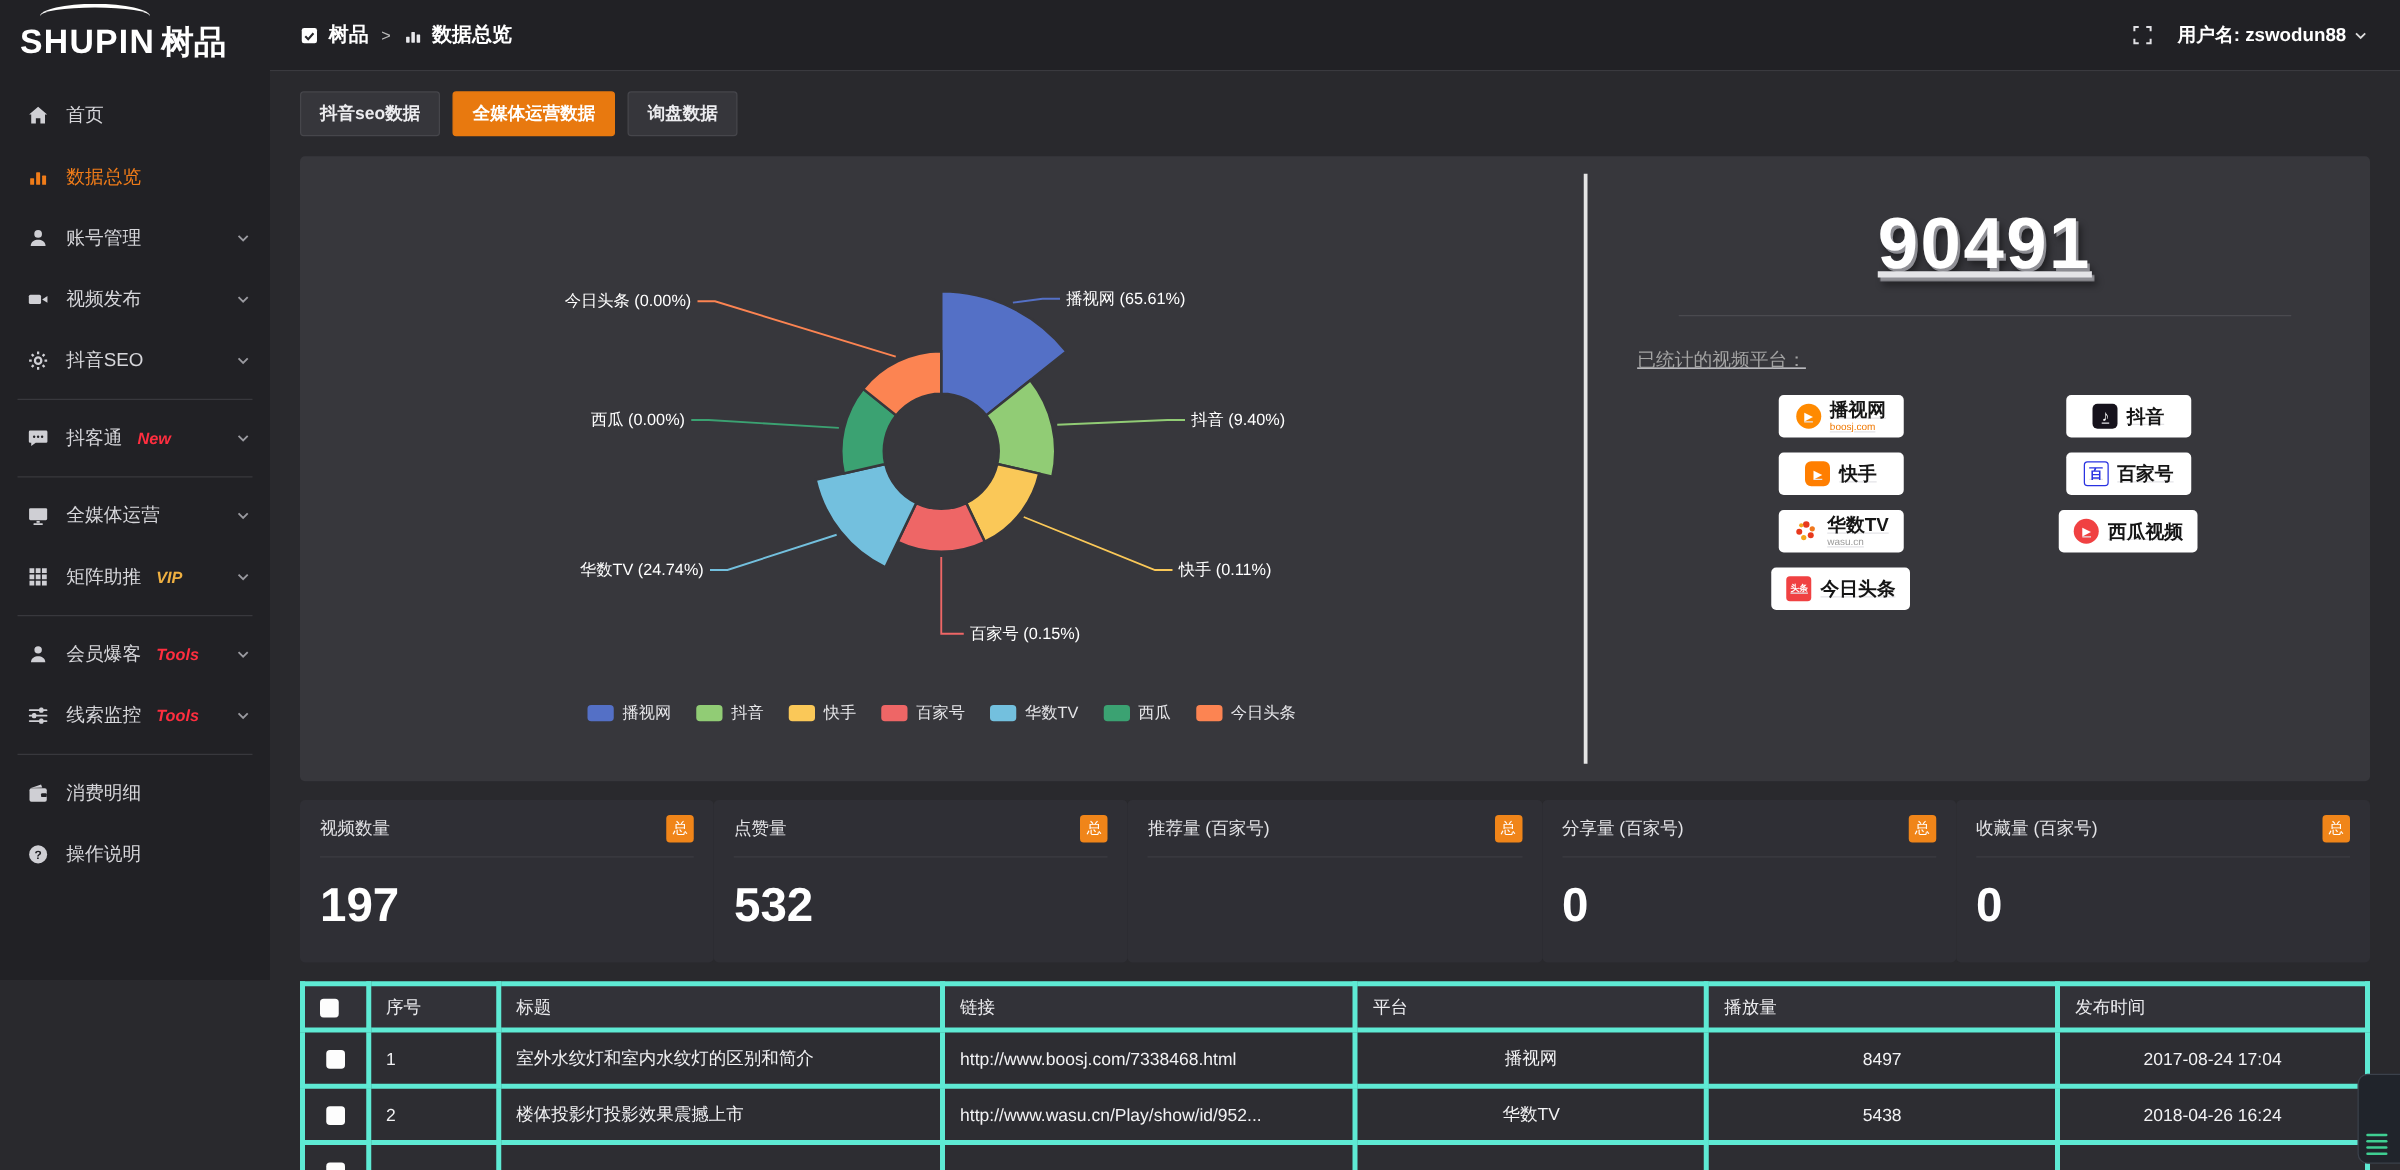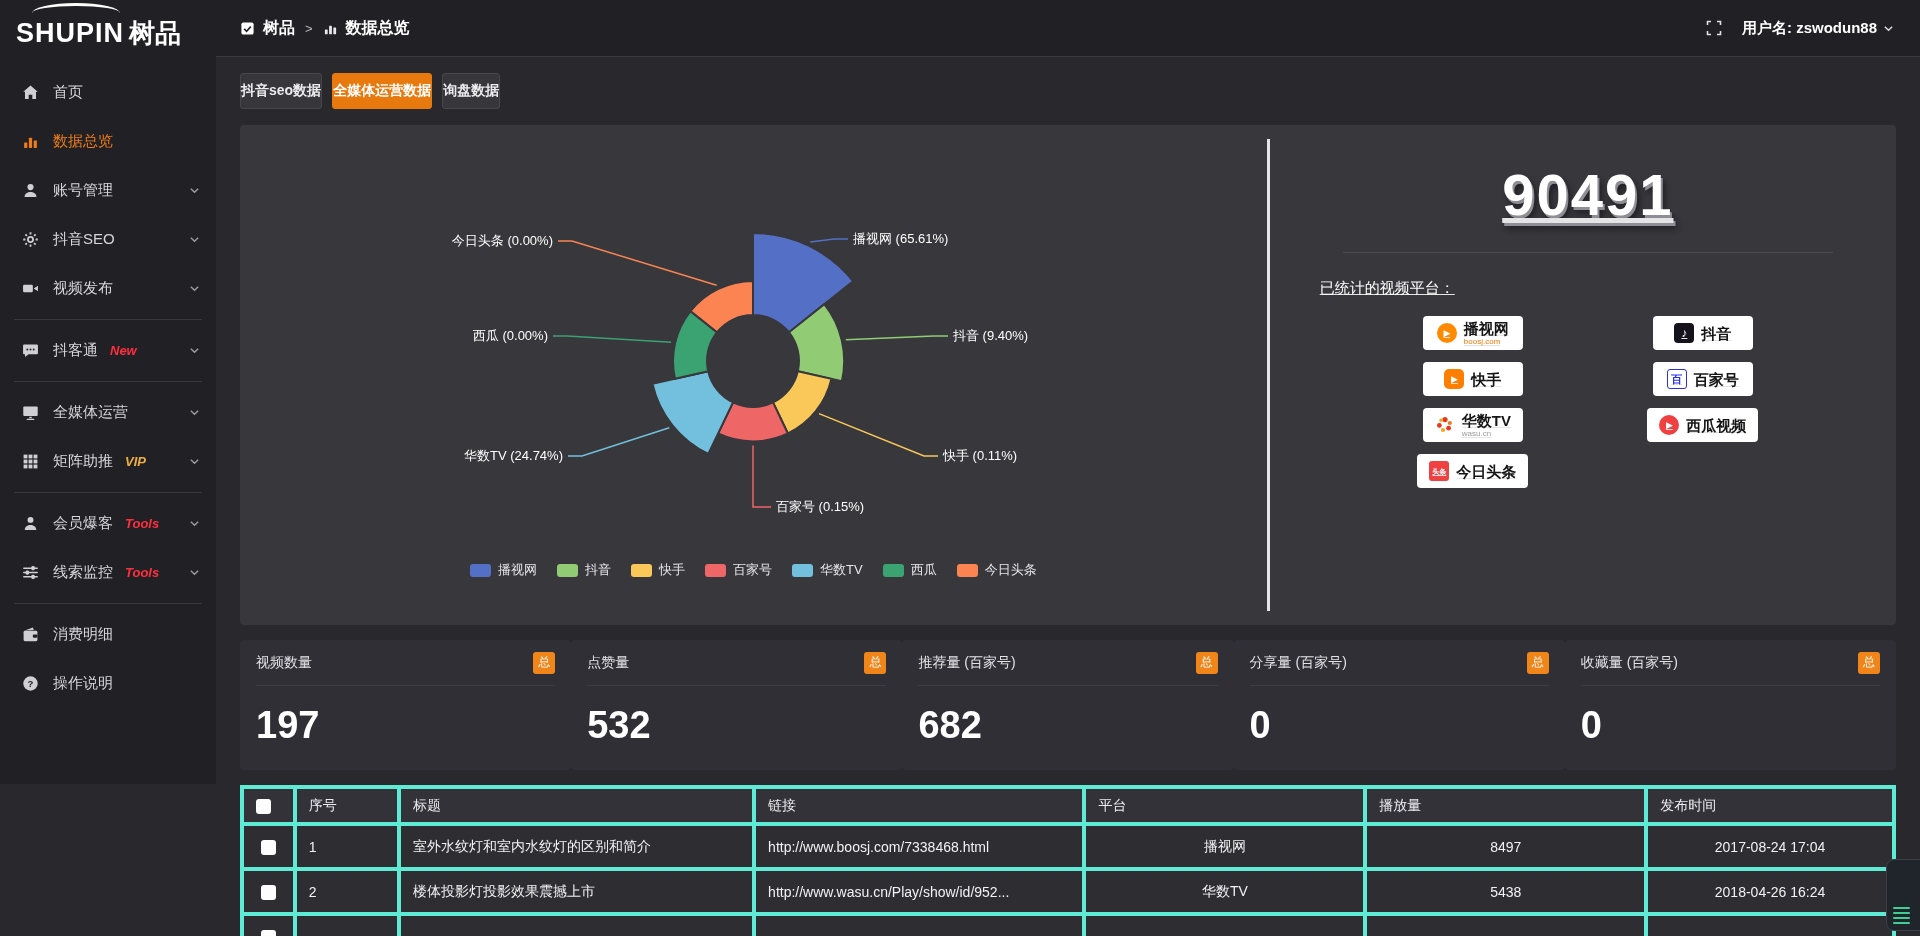--- a/index.html
+++ b/index.html
@@ -34,35 +34,35 @@
   .crumb-ic { display:inline-flex; }
   .crumb-sep { color:#bbb; font-size:13px; font-weight:400; margin:0 2px; }
   .top-right { margin-left:auto; display:flex; align-items:center; gap:20px; }
   .fs-ic { display:inline-flex; color:#e0e0e4; cursor:pointer; }
   .username { font-size:15px; font-weight:700; color:#fff; display:flex; align-items:center; gap:6px; cursor:pointer; }
   .username .nav-chev { color:#ddd; }
   .content { flex:1; padding:0 24px; overflow:hidden; }
   
   .tabs { margin-top:16px; display:flex; gap:10px; }
   .tab { font-family:inherit; background:#36363b; border:1px solid #46464b; color:#ececef;
-    font-size:14px; font-weight:700; padding:8px 0; border-radius:3px; cursor:pointer; }
+    font-size:14px; font-weight:700; padding:8px 15px; border-radius:3px; cursor:pointer; }
   .tab.active { background:#e8790f; border-color:#e8790f; color:#fff; }
   
   .panel { margin-top:16px; height:500px; background:#37373c; border-radius:4px; display:flex; }
   .chart-left { flex:0 0 62%; display:flex; flex-direction:column; align-items:center; padding-top:24px; }
   #roseChart { width:960px; height:404px; flex:none; }
   .chart-legend { display:flex; align-items:center; gap:20px; margin-top:8px; }
   .legend-item { display:inline-flex; align-items:center; gap:7px; font-size:13px; color:#e6e6e9; cursor:pointer; }
   .legend-swatch { width:21px; height:13px; border-radius:3px; display:inline-block; }
   .chart-right { flex:1; border-left:3px solid #e5e5e5; margin:14px 0; padding:22px 30px 0 40px;text-decoration:underline; }
   .big-number { text-align:center; font-size:58px; font-weight:800; color:#fff; letter-spacing:2px;
     text-shadow:2px 3px 0 #8e8e94, 4px 6px 6px rgba(0,0,0,.45); }
   .big-label { text-align:center; font-size:14px; font-weight:700; color:#f0f0f2; margin-top:16px; }
   .sum-hr { border:none; border-top:1px solid #4a4a4f; width:88%; margin:24px auto 26px; }
-  .platforms-title { font-size:15px; color:#ffffff; margin-left:10px; }
+  .platforms-title { font-size:15px; color:#a3a3a3; }
   .platform-grid { margin-top:18px; display:grid; grid-template-columns:160px 160px;
     column-gap:70px; row-gap:12px; justify-content:center; }
   .pbadge { background:#fff; border-radius:4px; height:34px; padding:4px 12px;
     display:inline-flex; align-items:center; justify-content:center; gap:7px; justify-self:center; min-width:100px; }
   .plogo { width:20px; height:20px; display:inline-flex; align-items:center; justify-content:center;
     color:#fff; font-size:9px; flex:none; line-height:1; }
   .pinfo { display:inline-flex; flex-direction:column; align-items:flex-start; line-height:1; }
   .pname { color:#151515; font-weight:700; font-size:15px; }
   .psub { font-size:8px; margin-top:2px; }
   
@@ -127,40 +127,40 @@
         </span>
         <span class="nav-label">账号管理</span>
         <span class="nav-chev">
           <svg width="11" height="11" viewBox="0 0 12 12" fill="none" stroke="currentColor" stroke-width="1.6">
             <path d="M2 4l4 4 4-4"></path>
           </svg>
         </span>
       </div>
       <div class="nav-item">
         <span class="nav-ic">
+          <svg viewBox="0 0 16 16" fill="currentColor">
+            <rect x="1" y="4.5" width="9.2" height="7" rx="1.2"></rect>
+            <path d="M11 8l4-2.6v5.2z"></path>
+          </svg>
+        </span>
+        <span class="nav-label">视频发布</span>
+        <span class="nav-chev">
+          <svg width="11" height="11" viewBox="0 0 12 12" fill="none" stroke="currentColor" stroke-width="1.6">
+            <path d="M2 4l4 4 4-4"></path>
+          </svg>
+        </span>
+      </div>
+      <div class="nav-item">
+        <span class="nav-ic">
           <svg viewBox="0 0 16 16" fill="none" stroke="currentColor" stroke-width="1.7">
             <circle cx="8" cy="8" r="2.4"></circle>
             <path d="M8 1.2v2M8 12.8v2M1.2 8h2M12.8 8h2M3.2 3.2l1.4 1.4M11.4 11.4l1.4 1.4M12.8 3.2l-1.4 1.4M4.6 11.4l-1.4 1.4"></path>
           </svg>
         </span>
         <span class="nav-label">抖音SEO</span>
-        <span class="nav-chev">
-          <svg width="11" height="11" viewBox="0 0 12 12" fill="none" stroke="currentColor" stroke-width="1.6">
-            <path d="M2 4l4 4 4-4"></path>
-          </svg>
-        </span>
-      </div>
-      <div class="nav-item">
-        <span class="nav-ic">
-          <svg viewBox="0 0 16 16" fill="currentColor">
-            <rect x="1" y="4.5" width="9.2" height="7" rx="1.2"></rect>
-            <path d="M11 8l4-2.6v5.2z"></path>
-          </svg>
-        </span>
-        <span class="nav-label">视频发布</span>
         <span class="nav-chev">
           <svg width="11" height="11" viewBox="0 0 12 12" fill="none" stroke="currentColor" stroke-width="1.6">
             <path d="M2 4l4 4 4-4"></path>
           </svg>
         </span>
       </div>
       <div class="nav-divider"></div>
       <div class="nav-item">
         <span class="nav-ic">
           <svg viewBox="0 0 16 16" fill="currentColor">
@@ -453,21 +453,20 @@
             <span class="card-title">点赞量</span>
             <span class="card-badge">总</span>
           </div>
           <div class="card-value">532</div>
         </div>
         <div class="card">
           <div class="card-head">
             <span class="card-title">推荐量 (百家号)</span>
             <span class="card-badge">总</span>
           </div>
-          <div class="card-value">682</div>
         </div>
         <div class="card">
           <div class="card-head">
             <span class="card-title">分享量 (百家号)</span>
             <span class="card-badge">总</span>
           </div>
           <div class="card-value">0</div>
         </div>
         <div class="card">
           <div class="card-head">

